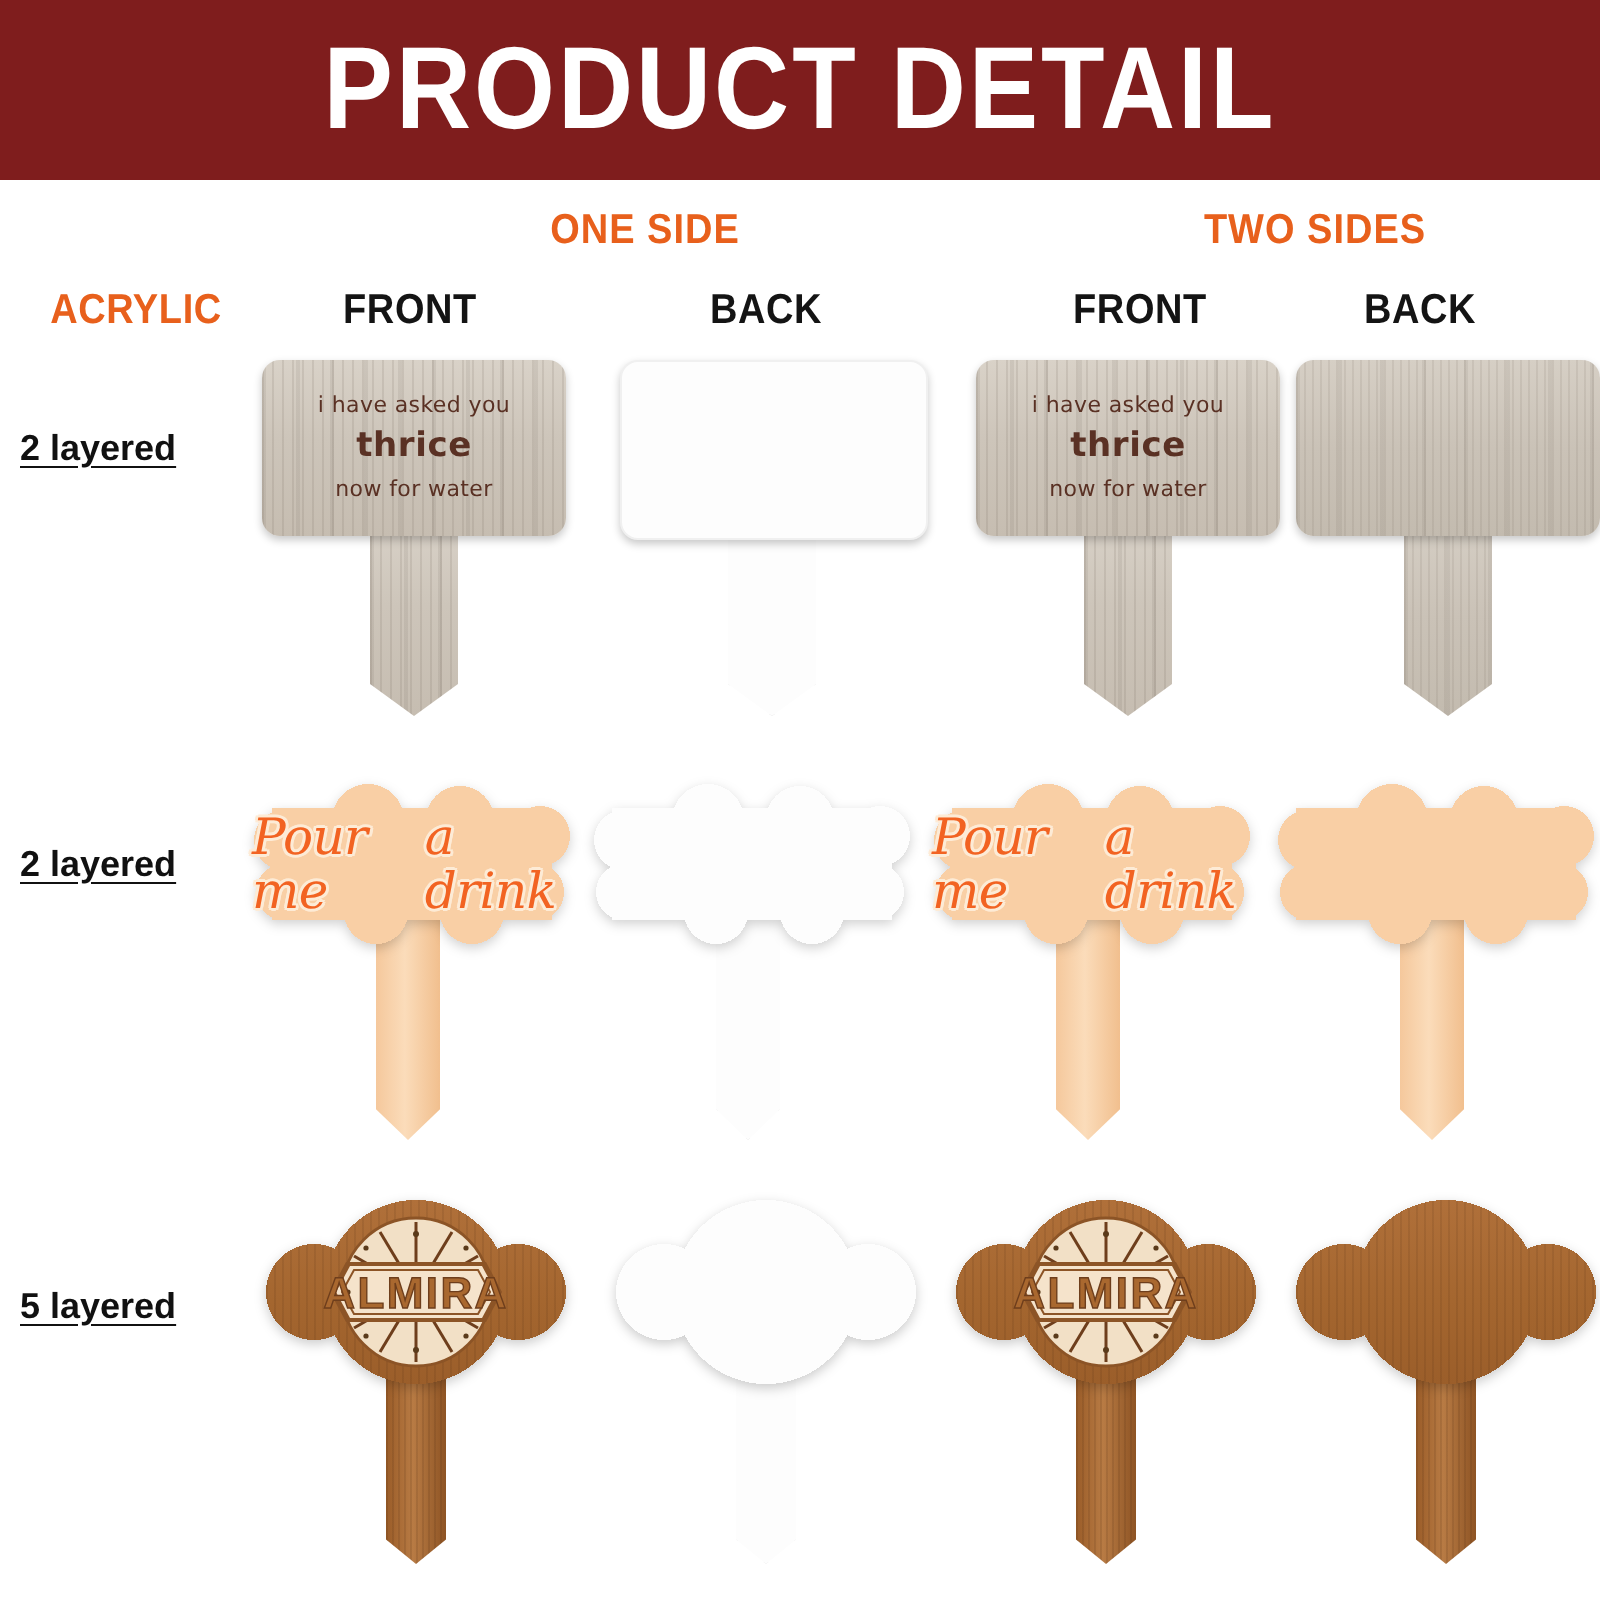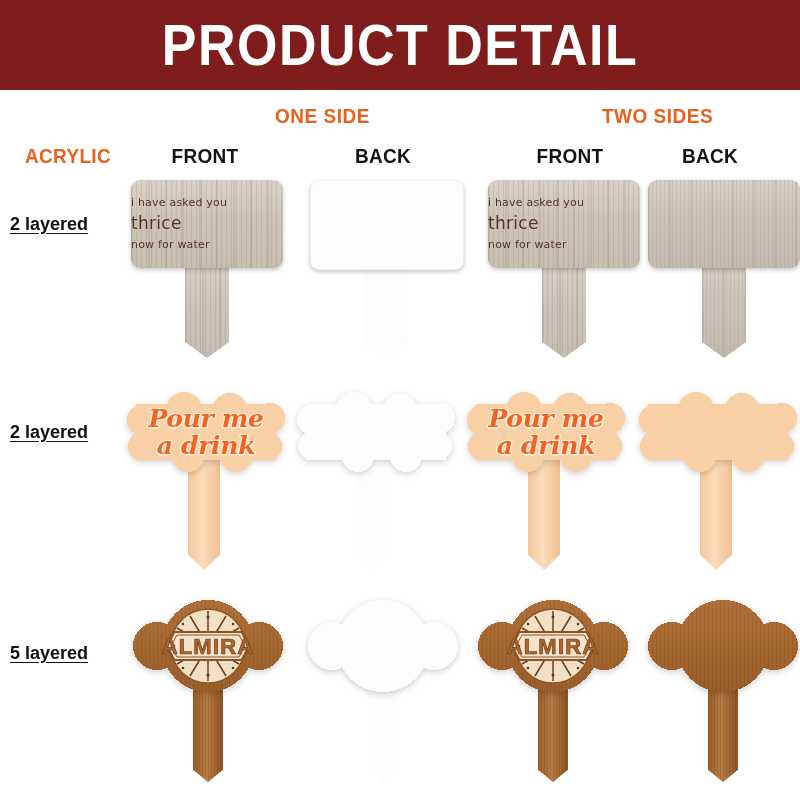--- a/index.html
+++ b/index.html
@@ -102,27 +102,27 @@
         rgba(90,80,70,.09) 0px, rgba(90,80,70,.09) 2px,
         rgba(255,255,255,0) 2px, rgba(255,255,255,0) 21px),
       linear-gradient(180deg,#d6cfc5 0%,#cac2b7 50%,#c3bbaf 100%);
   }
   .blank-white{ background:#fdfdfd; }
   .r1 .plaque.blank-white{ border:1px solid #f0f0f0; }
 
   .r1-text{
     position:absolute;left:0;top:0;width:152px;height:88px;
     display:flex;flex-direction:column;
-    align-items:flex-start;justify-content:center;
+    align-items:center;justify-content:center;
     color:#5a3124;
     font-family:"DejaVu Sans", sans-serif;
     z-index:3;
   }
   .r1-text .l1,.r1-text .l3{ font-size:11px; letter-spacing:.2px; line-height:1.5; }
-  .r1-text .l2{ font-size:17px; font-weight:normal; line-height:1.5; letter-spacing:.3px; }
+  .r1-text .l2{ font-size:17px; font-weight:bold; line-height:1.5; letter-spacing:.3px; }
 
   
   .r2{ width:160px; height:190px; }
   .r2 .blob{
     position:absolute;left:0;top:0;width:160px;height:80px;
     z-index:2;
     filter:drop-shadow(0 2px 3px rgba(0,0,0,.18));
   }
   .r2 .blobshape{
     position:absolute;left:0;top:0;width:160px;height:80px;
@@ -159,26 +159,26 @@
     clip-path:polygon(0 0,100% 0,100% 86%,50% 100%,0 86%);
     box-shadow:0 2px 4px rgba(0,0,0,.16);
   }
   .peach-stake{ background:linear-gradient(90deg,#F7C99B 0%,#FBD9B5 40%,#F5C characters 100%); }
   .peach-stake{ background:linear-gradient(90deg,#F6C characters 0%,#FAD6B0 45%,#F3C characters 100%); }
   .peach-stake{ background:linear-gradient(90deg,#F5C89C,#FBDCBA 45%,#F2C characters); }
   .peach-stake{ background:linear-gradient(90deg,#F5C89C,#FBDCBA 45%,#F1BF8E); }
   .white-stake{ background:#fdfdfd; }
   .r2-text{
     position:absolute;left:0;top:0;width:160px;height:80px;
-    display:flex;flex-direction:column;
+    display:flex;flex-direction:row;
     align-items:center;justify-content:center;
     z-index:3;
     font-family:"DejaVu Serif", serif;
     color:#F26322;
-    font-weight:bold;
+    font-weight:normal;
     font-style:italic;
     text-shadow:
        1.5px 0 0 #FDEBD6, -1.5px 0 0 #FDEBD6,
        0 1.5px 0 #FDEBD6, 0 -1.5px 0 #FDEBD6,
        1.2px 1.2px 0 #FDEBD6, -1.2px 1.2px 0 #FDEBD6,
        1.2px -1.2px 0 #FDEBD6, -1.2px -1.2px 0 #FDEBD6;
   }
   .r2-text .ln{ font-size:25px; line-height:1.08; letter-spacing:-.3px; }
 
   

